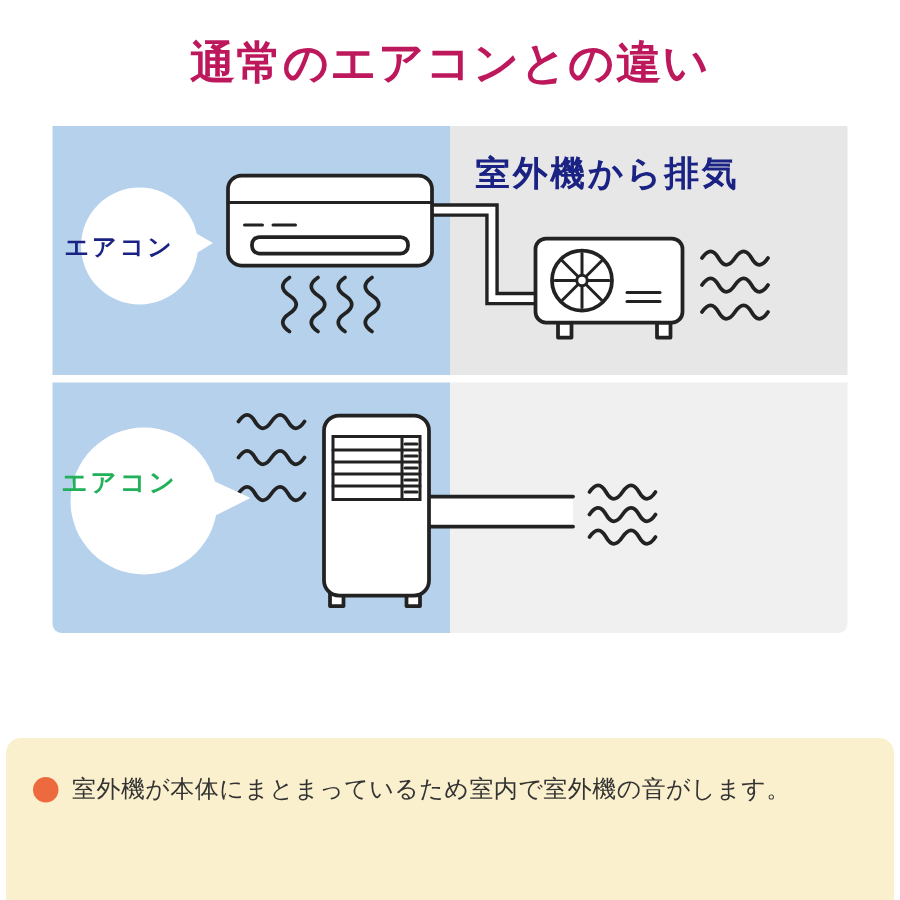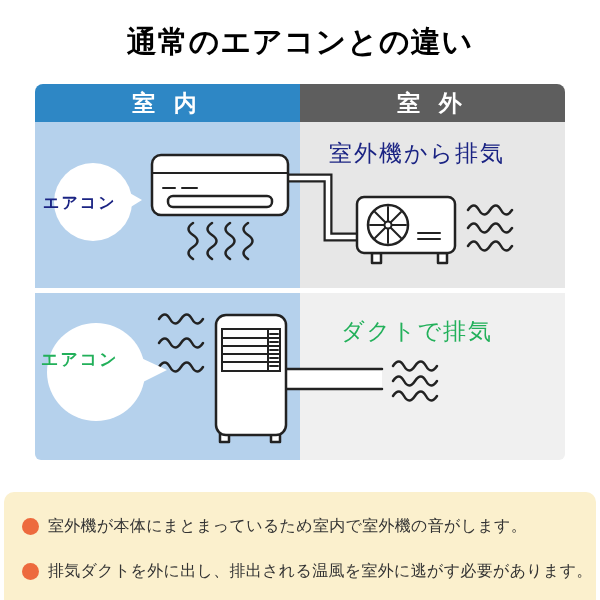--- a/index.html
+++ b/index.html
@@ -3,21 +3,21 @@
 <meta charset="utf-8">
 <style>
   html,body{margin:0;padding:0;}
   body{
     width:600px;height:600px;position:relative;overflow:hidden;
     background:#ffffff;
     font-family:"Liberation Sans","DejaVu Sans",sans-serif;
   }
   .title{
     position:absolute;left:0;top:22px;width:600px;
-    text-align:center;font-size:30px;font-weight:bold;color:#000000;
+    text-align:center;font-size:30px;font-weight:bold;color:#be185d;
     letter-spacing:1px;
   }
   .table{position:absolute;left:35px;top:84px;width:530px;}
   .header-row{display:flex;height:38px;}
   .hcell{
     width:265px;display:flex;align-items:center;justify-content:center;
     color:#ffffff;font-size:23px;font-weight:bold;letter-spacing:6px;
   }
   .hcell.indoor{background:#2e87c5;border-radius:8px 0 0 0;}
   .hcell.outdoor{background:#5e5e5e;border-radius:0 8px 0 0;}
@@ -25,56 +25,52 @@
   .row1{height:166px;margin-bottom:5px;}
   .row2{height:167px;}
   .cell{width:265px;height:100%;}
   .cell.blue{background:#b5d1ec;}
   .cell.gray1{background:#e7e7e7;}
   .cell.gray2{background:#f0f0f0;}
   .row2 .cell.blue{border-radius:0 0 0 6px;}
   .row2 .cell.gray2{border-radius:0 0 6px 0;}
   .row svg{position:absolute;left:0;top:0;pointer-events:none;}
   .caption{
-    position:absolute;left:276px;width:212px;text-align:center;
-    font-weight:normal;font-size:23px;letter-spacing:2px;
+    position:absolute;left:264px;width:212px;text-align:center;
+    font-weight:bold;font-size:23px;letter-spacing:2px;
   }
   .caption.navy{color:#1a2383;top:16px;}
   .caption.green{color:#22b05a;top:23px;}
   .bubble-label{
     position:absolute;font-weight:bold;
   }
   .bubble-label.one{left:8px;top:71px;width:100px;font-size:16px;letter-spacing:2px;color:#1a2383;}
   .bubble-label.two{left:6px;top:55px;width:110px;font-size:17px;line-height:23px;letter-spacing:2px;color:#22b05a;}
   .notes{
     position:absolute;left:4px;top:492px;width:592px;height:108px;
     background:#fbf0cd;border-radius:10px 10px 0 0;
     box-sizing:border-box;padding:24px 14px 0 18px;
-    display:flex;flex-direction:column;gap:24px;
+    display:flex;flex-direction:column;gap:0;
   }
   .note{display:flex;align-items:center;gap:9px;}
   .note .bullet{
     width:17px;height:17px;border-radius:50%;background:#ed6a3e;flex:none;
   }
   .note .note-text{font-size:16px;color:#333333;letter-spacing:0.3px;white-space:nowrap;}
   .stroke{fill:none;stroke:#222222;stroke-width:2.5;stroke-linecap:round;stroke-linejoin:round;}
   .stroke-thin{fill:none;stroke:#222222;stroke-width:2;stroke-linecap:round;}
   .whitefill{fill:#ffffff;}
 </style>
 </head>
 <body>
 
 <div class="title">通常のエアコンとの違い</div>
 
 <div class="table">
 
-  <div class="header-row">
-    <div class="hcell indoor">室 内</div>
-    <div class="hcell outdoor">室 外</div>
-  </div>
 
   <div class="row row1">
     <div class="cell blue"></div>
     <div class="cell gray1"></div>
 
     <svg width="530" height="166" viewBox="0 0 530 166">
 
       <g>
         <polyline points="253,56 293,56 293,115 323,115" fill="none" stroke="#222222" stroke-width="9"></polyline>
         <polyline points="253,56 293,56 293,115 323,115" fill="none" stroke="#ffffff" stroke-width="4.5"></polyline>
@@ -168,27 +164,22 @@
       <g>
         <path class="stroke" d="M358 73 q6 -9 11 0 t11 0 t11 0 t11 0"></path>
         <path class="stroke" d="M358 88 q6 -9 11 0 t11 0 t11 0 t11 0"></path>
         <path class="stroke" d="M358 103 q6 -9 11 0 t11 0 t11 0 t11 0"></path>
       </g>
     </svg>
 
     <div class="bubble-label two">
       <div>エアコン</div>
     </div>
-    <div class="caption green">ダクトで排気</div>
   </div>
 
 </div>
 
 <div class="notes">
   <div class="note">
     <span class="bullet"></span>
     <span class="note-text">室外機が本体にまとまっているため室内で室外機の音がします。</span>
   </div>
-  <div class="note">
-    <span class="bullet"></span>
-    <span class="note-text">排気ダクトを外に出し、排出される温風を室外に逃がす必要があります。</span>
-  </div>
 </div>
 
 </body></html>

